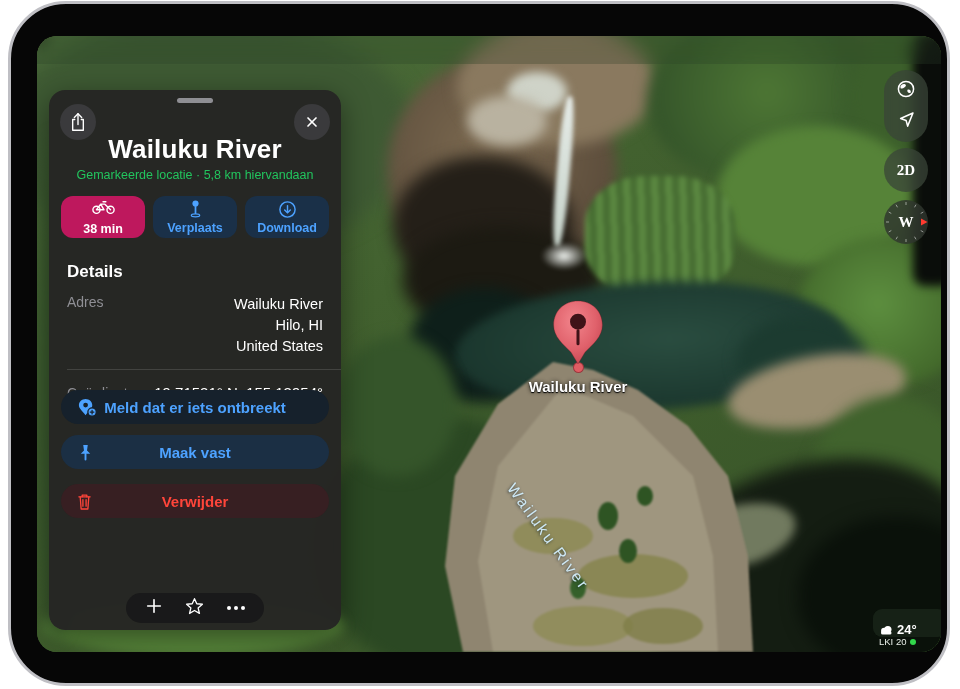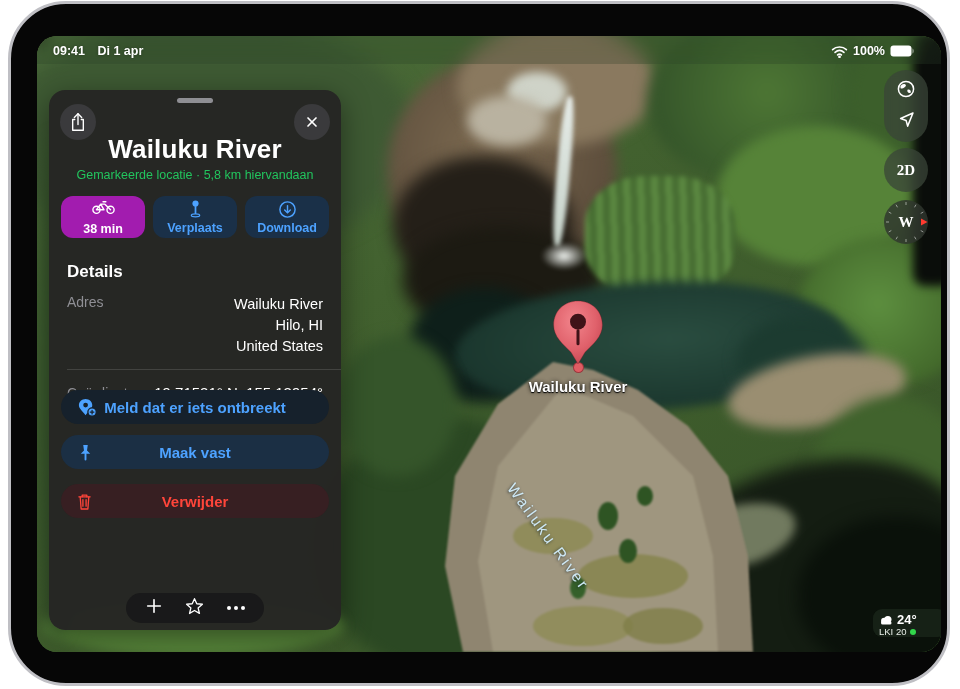--- a/index.html
+++ b/index.html
@@ -58,21 +58,21 @@
   
   .card{position:absolute;left:12px;top:54px;width:292px;height:540px;background:rgba(38,38,36,0.98);border-radius:16px;box-shadow:0 8px 30px rgba(0,0,0,.45);color:#fff;}
   .drag-handle{position:absolute;left:50%;top:8px;width:36px;height:5px;border-radius:3px;background:#8e8e93;transform:translateX(-50%);}
   .circ-btn{position:absolute;top:14px;width:36px;height:36px;border-radius:50%;background:#3a3a3c;display:flex;align-items:center;justify-content:center;}
   .share-btn{left:11px;}
   .close-btn{right:11px;}
   .card-title{margin-top:44px;text-align:center;font-size:26px;font-weight:700;letter-spacing:.2px;}
   .card-subtitle{margin-top:3px;text-align:center;font-size:12.5px;color:#22c55e;}
   .btn-row{display:flex;gap:8px;padding:14px 12px 0;}
   .seg-btn{flex:1;height:42px;border-radius:12px;background:#1a3048;display:flex;flex-direction:column;align-items:center;justify-content:center;gap:2px;font-size:12.5px;font-weight:600;color:#4da2ff;}
-  .seg-btn.primary{background:#a21caf;color:#fff;gap:8px;}
+  .seg-btn.primary{background:#be185d;color:#fff;gap:8px;}
   .details-h{padding:24px 18px 0;font-size:17px;font-weight:700;}
   .detail-row{display:flex;justify-content:space-between;padding:12px 18px 0;}
   .d-label{font-size:14px;color:#8f8f95;}
   .d-value{font-size:14.5px;text-align:right;line-height:21px;color:#fff;}
   .divider{height:1px;background:rgba(255,255,255,.13);margin:12px 0 0 18px;}
   .coord-row{align-items:baseline;}
   .coord-val{font-size:15px;}
   .pill-btn{position:absolute;left:12px;width:268px;height:34px;border-radius:17px;display:flex;align-items:center;justify-content:center;font-size:15px;font-weight:600;}
   .pill-btn .p-icon{position:absolute;left:16px;display:flex;align-items:center;}
   .report{top:300px;background:#16212c;color:#4da2ff;}
@@ -84,21 +84,21 @@
 
   
   .controls{position:absolute;left:847px;top:34px;width:44px;font-family:Liberation Serif, serif;}
   .ctl-pill{width:44px;height:72px;border-radius:22px;background:rgba(58,68,56,.75);backdrop-filter:blur(4px);display:flex;flex-direction:column;align-items:center;justify-content:space-around;padding:5px 0;box-sizing:border-box;}
   .ctl-circle{width:44px;height:44px;border-radius:50%;background:rgba(58,68,56,.75);backdrop-filter:blur(4px);display:flex;align-items:center;justify-content:center;color:#fff;font-weight:700;}
   .ctl-2d{margin-top:6px;font-size:15px;}
   .compass{position:relative;margin-top:8px;background:rgba(48,54,46,.82);}
   .compass .heading{position:absolute;inset:0;display:flex;align-items:center;justify-content:center;font-size:15px;font-weight:700;color:#fff;}
 
   
-  .weather{position:absolute;left:836px;top:573px;width:74px;height:28px;border-radius:9px;background:rgba(28,40,28,.72);backdrop-filter:blur(3px);color:#fff;padding:4px 6px;box-sizing:border-box;}
+  .weather{position:absolute;left:836px;top:573px;width:74px;height:28px;border-radius:9px;background:rgba(28,40,28,.72);backdrop-filter:blur(3px);color:#fff;padding:14px 6px;box-sizing:border-box;}
   .w-row1{display:flex;align-items:center;gap:3px;font-size:13px;font-weight:600;line-height:13px;}
   .w-row2{display:flex;align-items:center;gap:4px;font-size:9.5px;color:#e8eee8;line-height:11px;}
   .aqi-dot{width:6px;height:6px;border-radius:50%;background:#32d74b;}
 </style>
 </head>
 <body>
 
 <div class="page">
   <div class="device">
     <div class="screen">
@@ -161,41 +161,20 @@
             <circle cx="32" cy="25" r="8.5" fill="#3f1318"></circle>
             <rect x="30.4" y="33" width="3.2" height="17" rx="1.6" fill="#3f1318"></rect>
           </svg>
           <div class="pin-dot"></div>
           <div class="pin-label">Wailuku River</div>
         </div>
       </div>
 
       <div class="blurband"></div>
 
-      <div class="statusbar">
-        <div class="sb-left">
-          <span>09:41</span>
-          <span>Di 1 apr</span>
-        </div>
-        <div class="sb-right">
-          <svg width="17" height="13" viewBox="0 0 16 12">
-            <g fill="none" stroke="#fff" stroke-width="1.5" stroke-linecap="round">
-              <path d="M1.5 4.2 C5 1 11 1 14.5 4.2"></path>
-              <path d="M3.8 6.8 C6.4 4.5 9.6 4.5 12.2 6.8"></path>
-              <path d="M6.2 9.2 C7.3 8.3 8.7 8.3 9.8 9.2"></path>
-            </g>
-            <circle cx="8" cy="11" r="1.3" fill="#fff"></circle>
-          </svg>
-          <span>100%</span>
-          <svg width="25" height="12" viewBox="0 0 25 12">
-            <rect x="0.5" y="0.5" width="21" height="11" rx="3" fill="#fff"></rect>
-            <path d="M22.5 3.5 C24 4 24 8 22.5 8.5 Z" fill="#fff" opacity="0.6"></path>
-          </svg>
-        </div>
-      </div>
 
       <div class="card">
         <div class="drag-handle"></div>
         <div class="circ-btn share-btn">
           <svg width="18" height="22" viewBox="0 0 22 26">
             <g fill="none" stroke="#fff" stroke-width="1.7" stroke-linecap="round" stroke-linejoin="round">
               <path d="M11 3 V16"></path>
               <path d="M6.5 7.5 L11 3 L15.5 7.5"></path>
               <path d="M7 10 H4.5 V23 H17.5 V10 H15"></path>
             </g>

